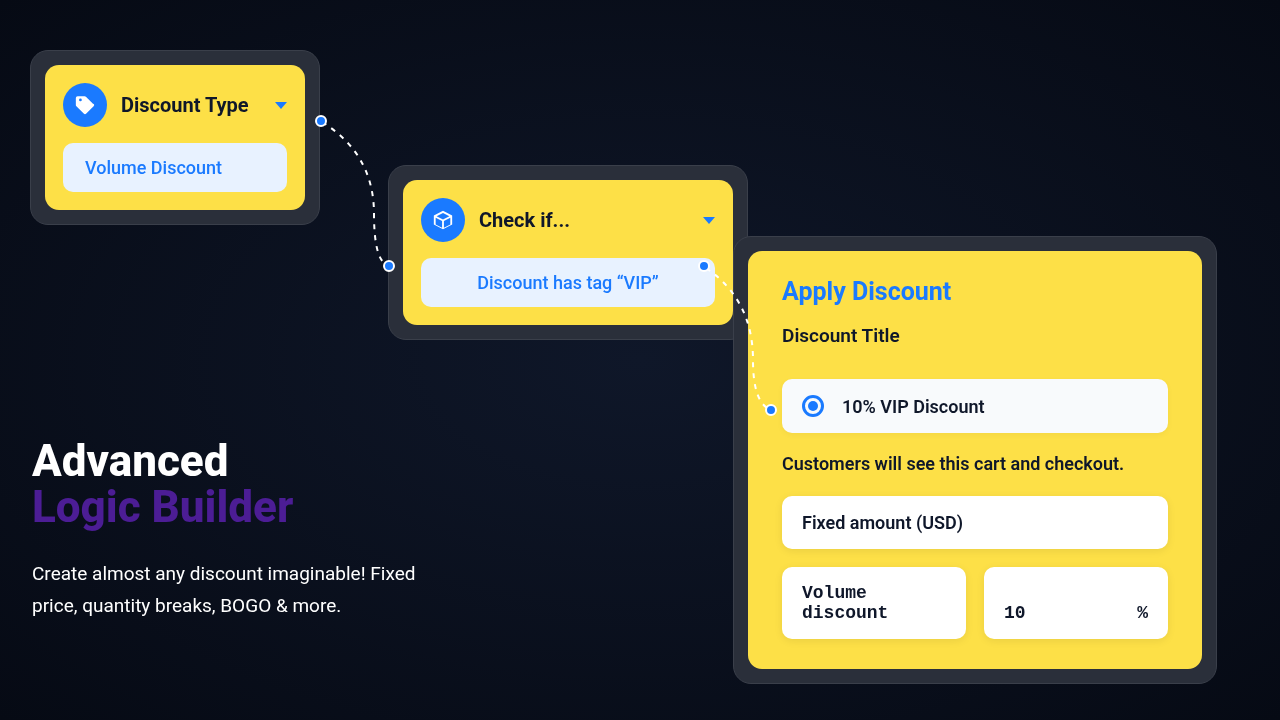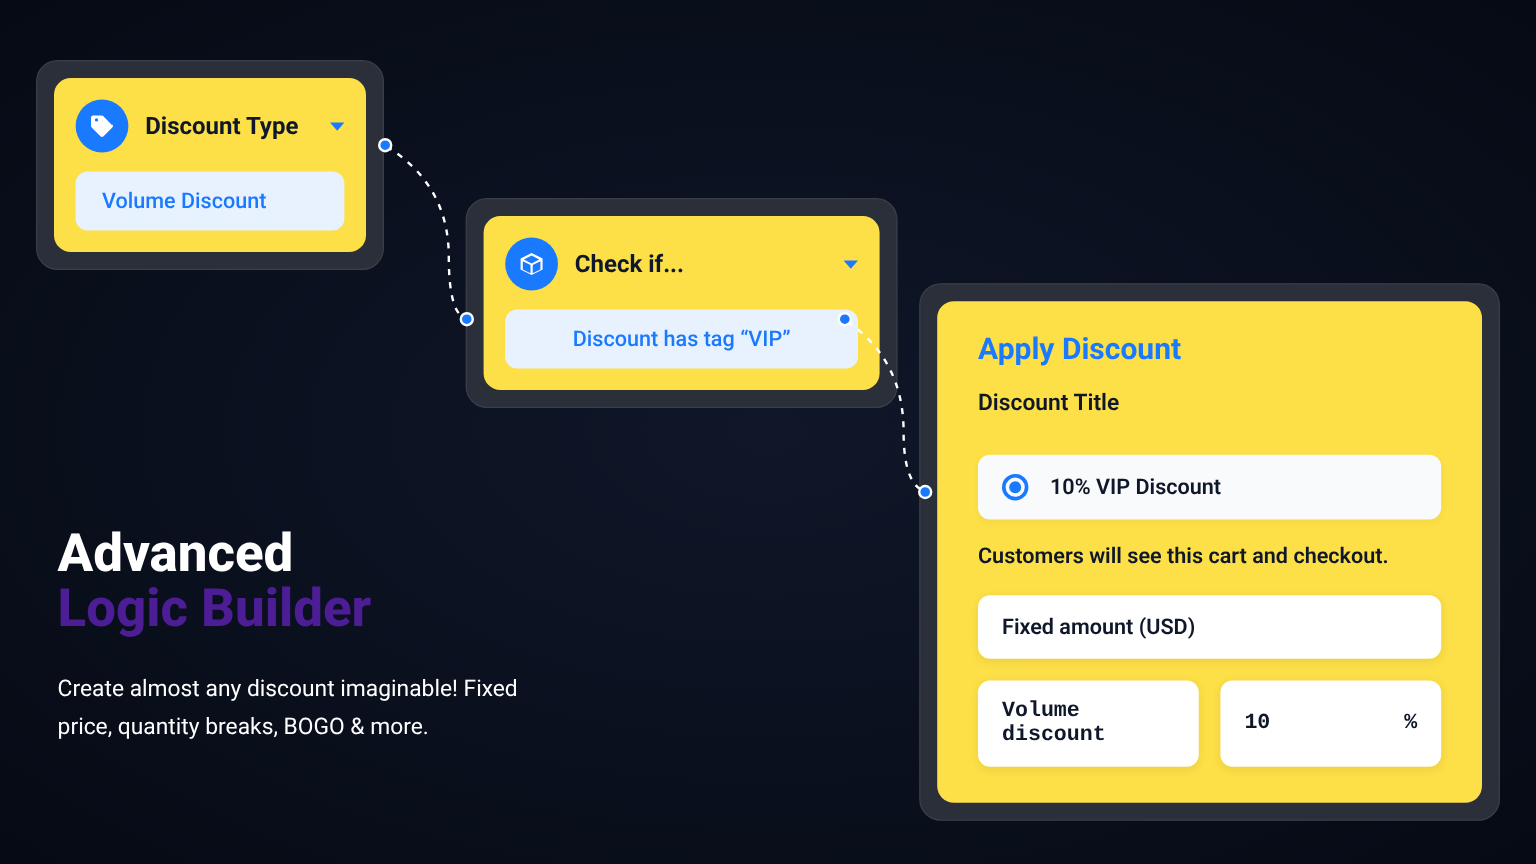--- a/index.html
+++ b/index.html
@@ -70,21 +70,21 @@
       margin-top: 16px;
       text-align: center;
     }
     .pill.left { text-align: left; }
 
     
     .node1 { left: 30px; top: 50px; width: 290px; }
     
     .node2 { left: 388px; top: 165px; width: 360px; }
     
-    .node3 { left: 766px; top: 236px; width: 484px; }
+    .node3 { left: 733px; top: 236px; width: 484px; }
     .node3 .node-inner { padding: 26px 34px 30px; }
 
     .apply-title {
       font-size: 25px;
       font-weight: 700;
       color: #1a7aff;
       margin-bottom: 18px;
     }
     .section-label {
       font-size: 19px;
@@ -114,24 +114,24 @@
     .option-row { display: flex; gap: 18px; margin-bottom: 18px; }
     .option-box {
       background: #ffffff;
       border-radius: 10px;
       padding: 16px 20px;
       font-size: 18px;
       font-weight: 600;
       color: #0f172a;
       box-shadow: 0 2px 8px rgba(0,0,0,0.08);
     }
-    .option-box.small { display: flex; justify-content: space-between; align-items: center; gap: 22px; }
-
-    
-    .headline-area { position: absolute; left: 48px; top: 438px; width: 420px; }
+    .option-box.small { display: flex; justify-content: space-between; align-items: flex-end; gap: 22px; }
+
+    
+    .headline-area { position: absolute; left: 32px; top: 438px; width: 420px; }
     .headline1 { font-size: 44px; font-weight: 800; color: #ffffff; line-height: 1.05; }
     .headline2 { font-size: 44px; font-weight: 800; color: #4c1d95; line-height: 1.05; margin-bottom: 28px; }
     .subtext { font-size: 19px; color: #ffffff; line-height: 1.65; font-weight: 400; }
 
     
     .dot {
       position: absolute;
       width: 12px; height: 12px;
       background: #1a7aff;
       border: 2px solid #ffffff;

